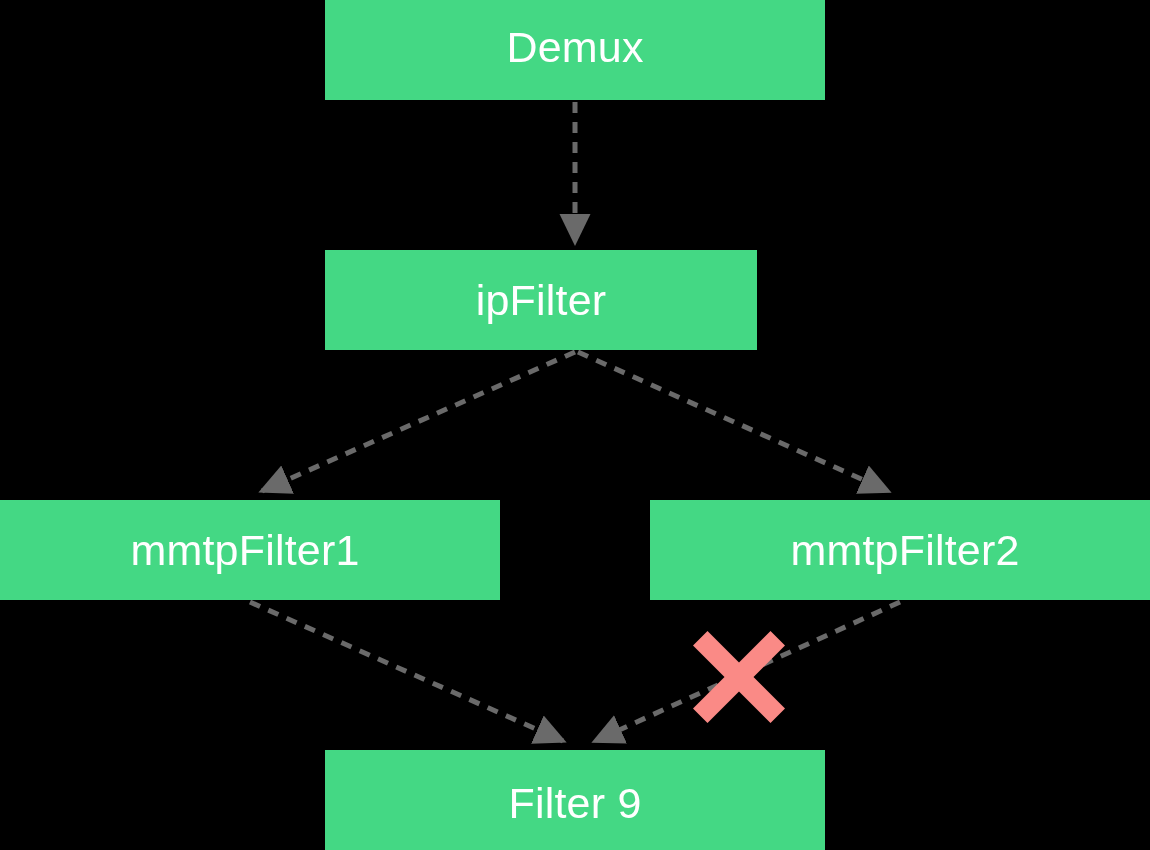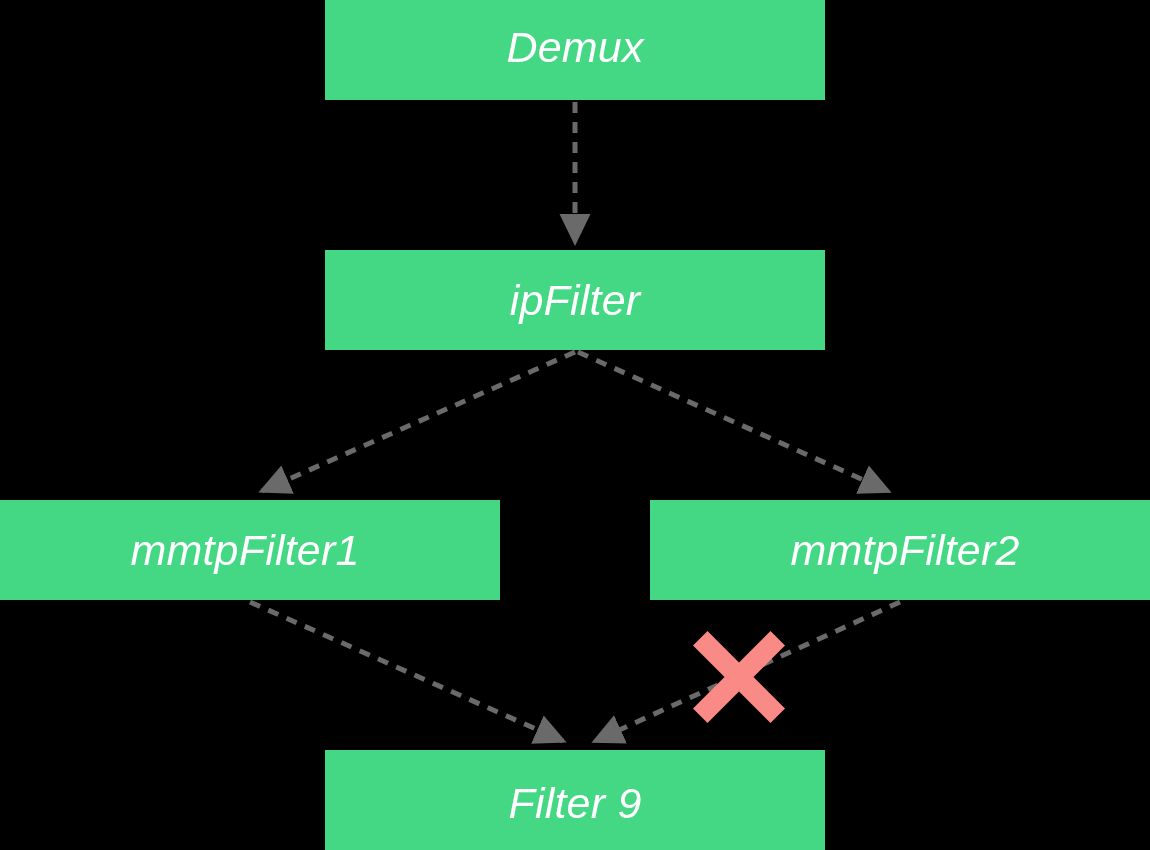--- a/index.html
+++ b/index.html
@@ -34,25 +34,24 @@
     color: #FFFFFF;
     font-size: 43px;
     font-weight: 400;
     line-height: 1;
     letter-spacing: 0.2px;
     white-space: nowrap;
     z-index: 3;
   }
   .node-label {
     pointer-events: none;
-    font-style: italic;
   }
   
   #node-demux        { left: 325px; top: -6px;  width: 500px; height: 106px; }
-  #node-ipfilter     { left: 325px; top: 250px; width: 500px; height: 100px; }
+  #node-ipfilter     { left: 325px; top: 250px; width: 432px; height: 100px; }
   #node-mmtpfilter1  { left: -10px; top: 500px; width: 510px; height: 100px; }
   #node-mmtpfilter2  { left: 650px; top: 500px; width: 510px; height: 100px; }
   #node-filter4      { left: 325px; top: 750px; width: 500px; height: 106px; }
 
   
   #blocked-marker {
     position: absolute;
     left: 693px;
     top: 631px;
     width: 92px;

